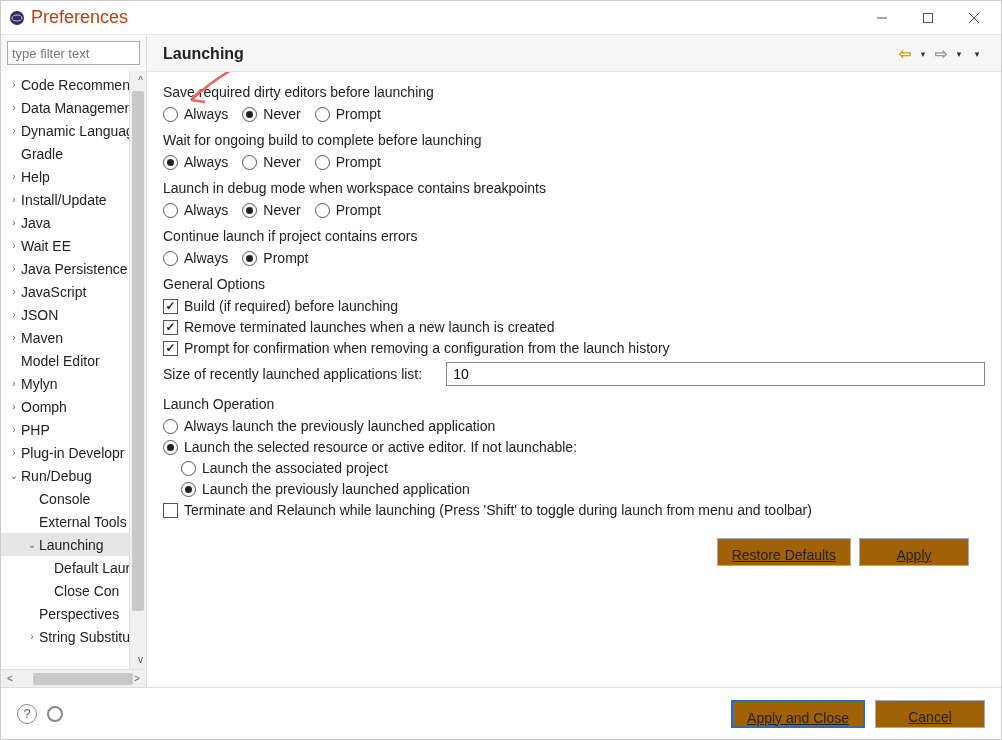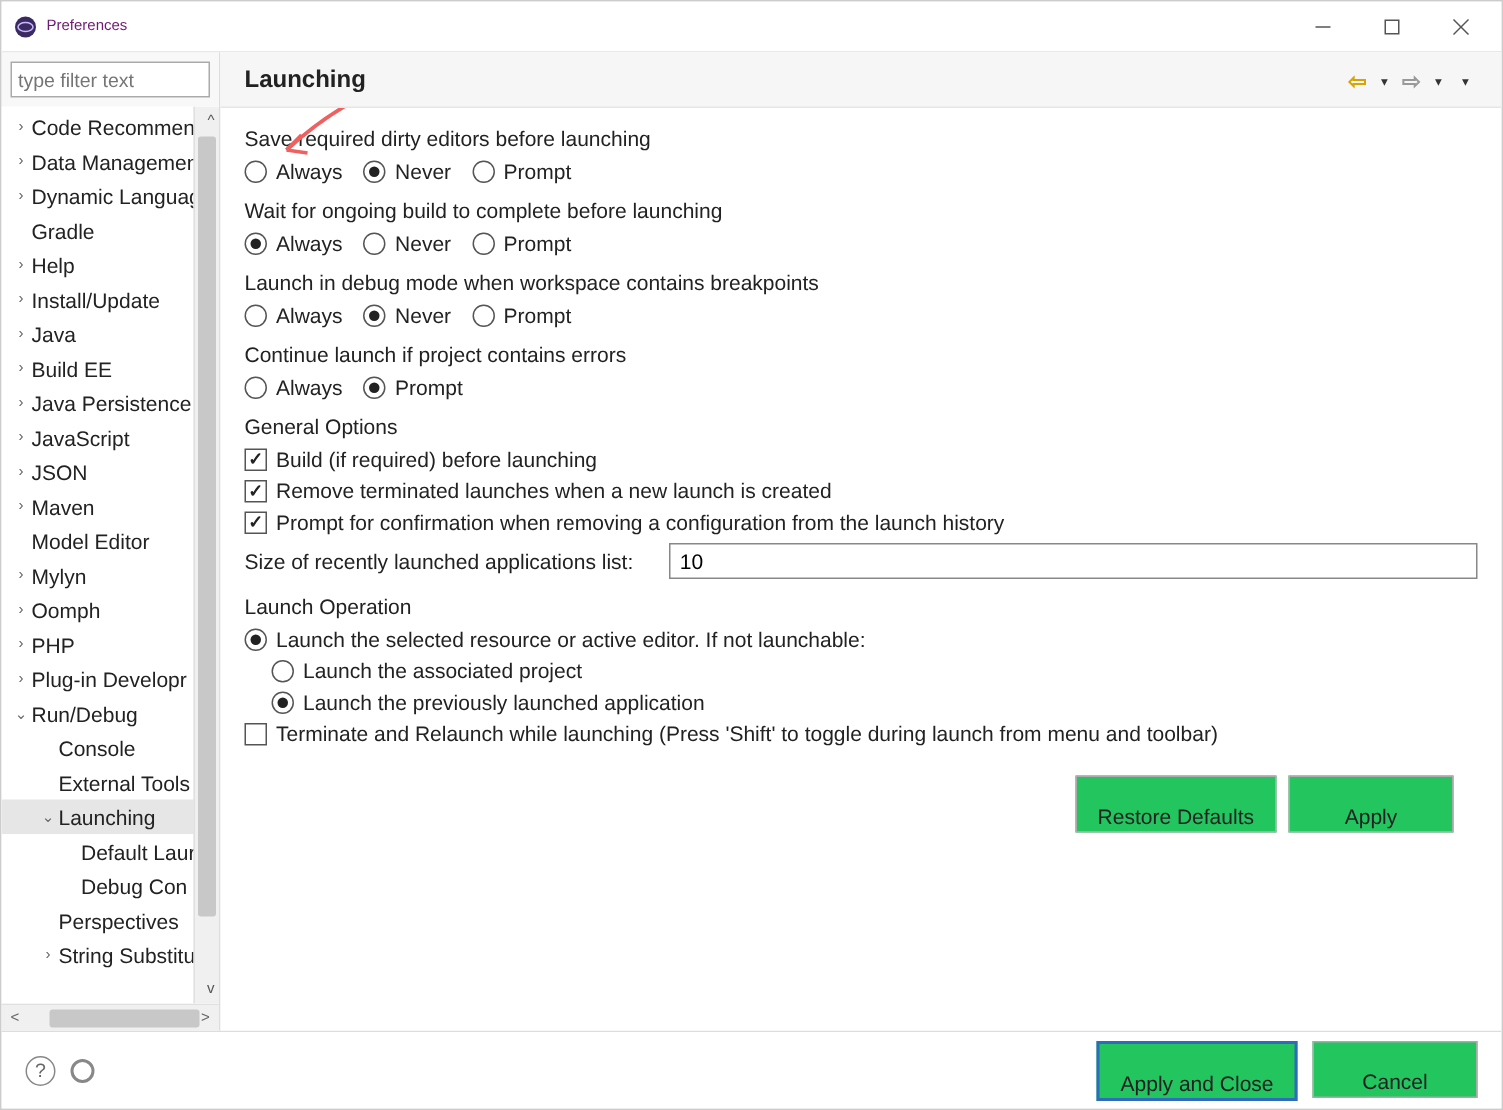--- a/index.html
+++ b/index.html
@@ -16,21 +16,21 @@
   }
   .titlebar {
     height: 34px;
     display: flex;
     align-items: center;
     padding: 0 4px 0 8px;
     background: #fff;
     border-bottom: 1px solid #e8e8e8;
   }
   .titlebar .app-icon { width: 16px; height:16px; margin-right:6px; }
-  .titlebar .title { flex:1; color:#701a75; font-size:10px; }
+  .titlebar .title { flex:1; color:#c2410c; font-size:18px; }
   .winbtn { width: 46px; height: 30px; display:flex; align-items:center; justify-content:center; color:#555; }
   .winbtn svg { width:12px; height:12px; }
 
   .content {
     display:flex;
     height: calc(100% - 34px - 52px);
   }
   .left-pane {
     width: 146px;
     border-right: 1px solid #ddd;
@@ -130,23 +130,24 @@
   .check-box.checked::after { content:"✓"; color:#222; font-weight:bold;}
   .inline-field { display:flex; align-items:center; gap:24px; margin-top:6px;}
   .text-field {
     flex:1; height:24px; border:1px solid #888; padding:2px 6px; font-family:inherit; font-size:14px;
   }
 
   .bottom-right-buttons {
     display:flex; justify-content:flex-end; gap:8px; padding: 10px 16px 14px 16px;
   }
   .btn {
-    min-width:110px; height:28px; border:1px solid #aaa; background:#22c55e;
+    min-width:110px; height:28px; border:1px solid #aaa; background:#a16207;
     font-family:inherit; font-size:14px; color:#222;
-    padding: 18px 14px;
+    padding: 8px 14px;
+    text-decoration: underline;
   }
   .btn.primary { border:2px solid #2f6bbd;margin-left:24px; }
 
   .footer {
     height:52px;
     border-top:1px solid #ddd;
     display:flex;
     align-items:center;
     padding: 0 16px;
     background:#fff;
@@ -226,21 +227,21 @@
           <div class="tree-item indent-0">
             <span class="arrow">›</span>
             <span class="label">Install/Update</span>
           </div>
           <div class="tree-item indent-0">
             <span class="arrow">›</span>
             <span class="label">Java</span>
           </div>
           <div class="tree-item indent-0">
             <span class="arrow">›</span>
-            <span class="label">Build EE</span>
+            <span class="label">Wait EE</span>
           </div>
           <div class="tree-item indent-0">
             <span class="arrow">›</span>
             <span class="label">Java Persistence</span>
           </div>
           <div class="tree-item indent-0">
             <span class="arrow">›</span>
             <span class="label">JavaScript</span>
           </div>
           <div class="tree-item indent-0">
@@ -286,21 +287,21 @@
           <div class="tree-item indent-1 selected">
             <span class="arrow">⌄</span>
             <span class="label">Launching</span>
           </div>
           <div class="tree-item indent-2">
             <span class="arrow"></span>
             <span class="label">Default Laur</span>
           </div>
           <div class="tree-item indent-2">
             <span class="arrow"></span>
-            <span class="label">Debug Con</span>
+            <span class="label">Close Con</span>
           </div>
           <div class="tree-item indent-1">
             <span class="arrow"></span>
             <span class="label">Perspectives</span>
           </div>
           <div class="tree-item indent-1">
             <span class="arrow">›</span>
             <span class="label">String Substitu</span>
           </div>
         </div>
@@ -421,20 +422,24 @@
             <span>Prompt for confirmation when removing a configuration from the launch history</span>
           </label>
         <div class="inline-field">
           <span>Size of recently launched applications list:</span>
           <input class="text-field" value="10" style="">
         </div>
       </div>
 
       <div class="group">
         <div class="group-title">Launch Operation</div>
+        <label class="radio">
+            <span class="radio-circle"></span>
+            <span>Always launch the previously launched application</span>
+          </label>
         <label class="radio" style="margin-top:5px">
             <span class="radio-circle checked"></span>
             <span>Launch the selected resource or active editor. If not launchable:</span>
           </label>
         <div class="radio-row sub" style="margin-top:5px; flex-direction:column; align-items:flex-start; gap:5px;justify-content:space-between;">
           <label class="radio">
               <span class="radio-circle"></span>
               <span>Launch the associated project</span>
             </label>
           <label class="radio">

